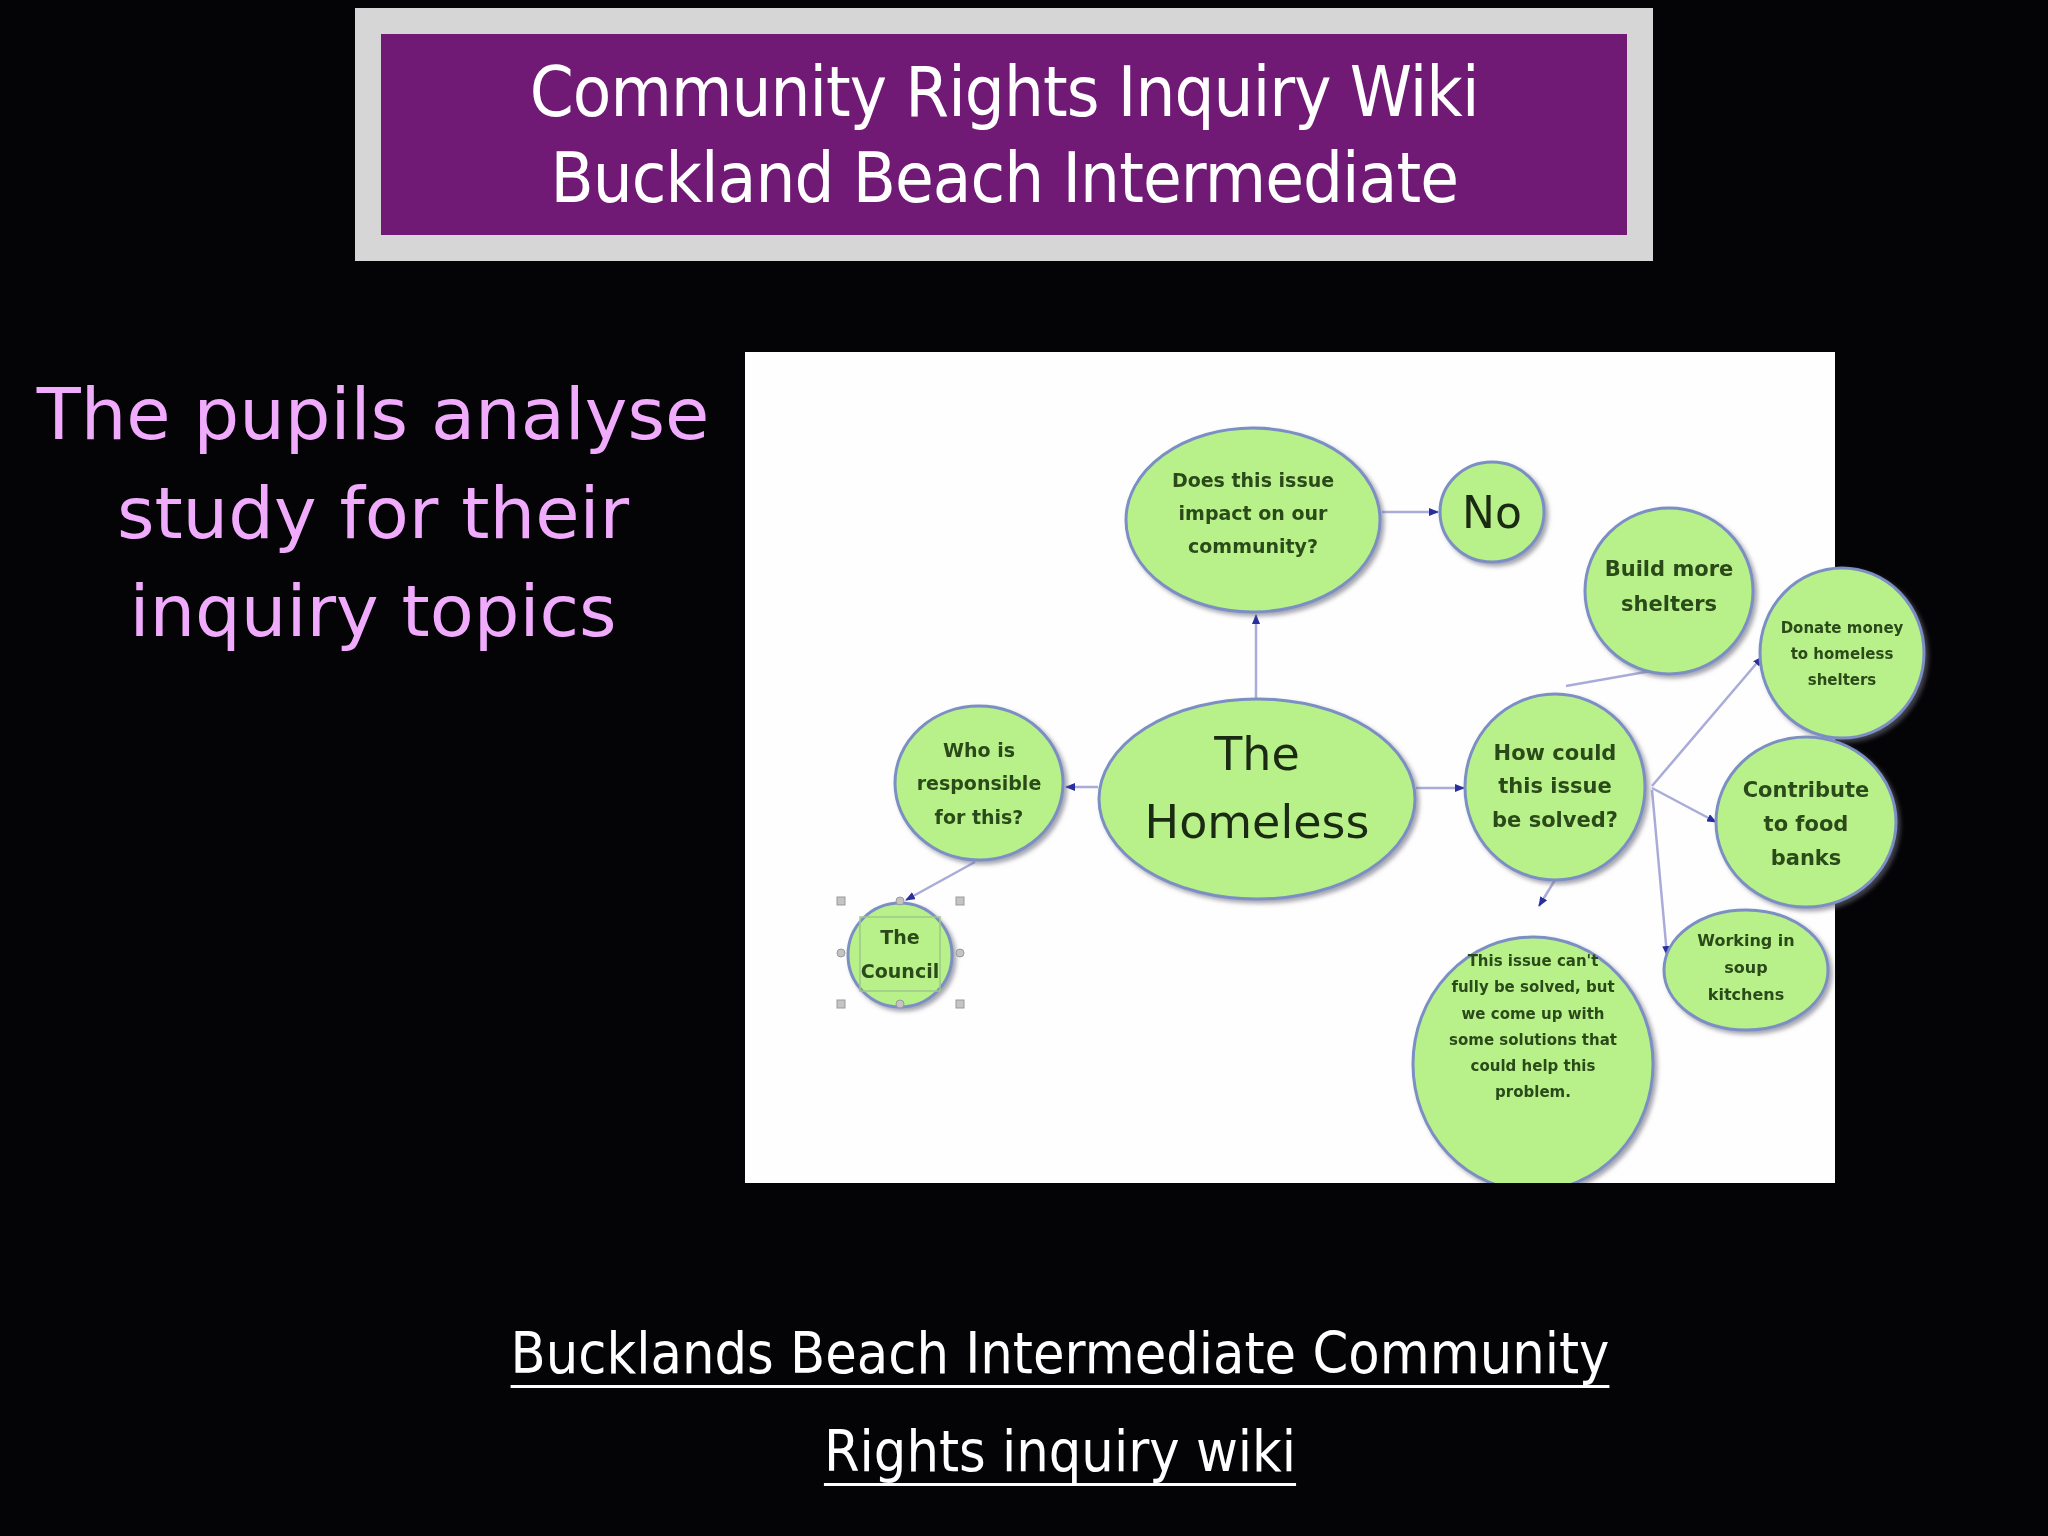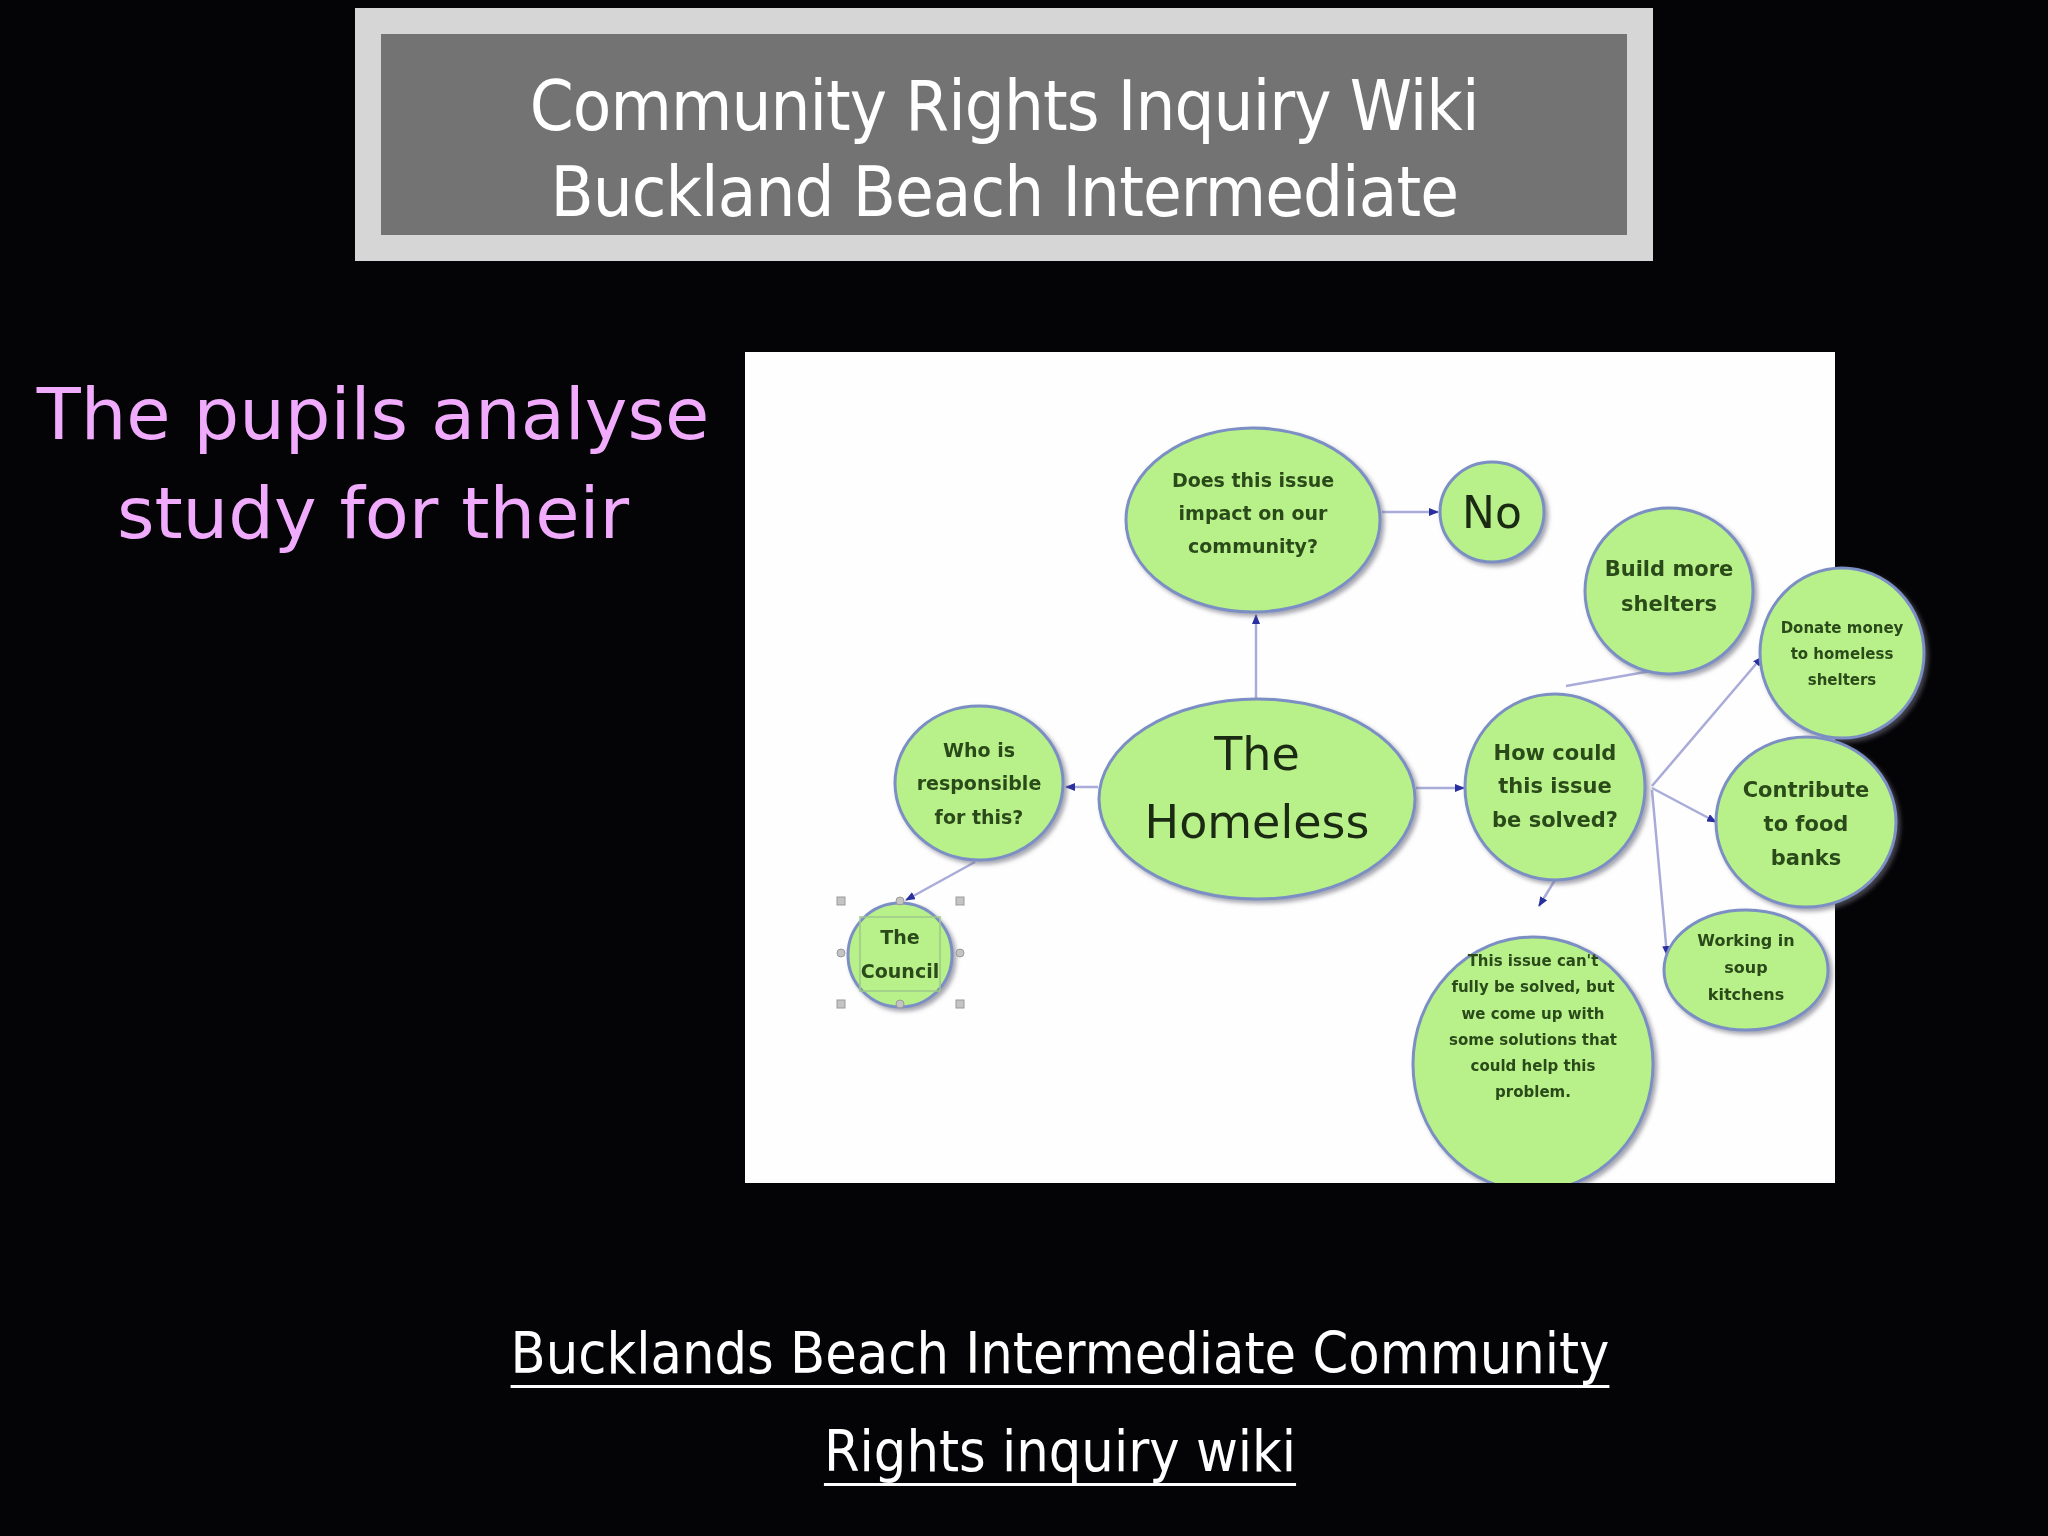--- a/index.html
+++ b/index.html
@@ -7,22 +7,22 @@
     width: 2048px; height: 1536px; background: #040305;
     position: relative; overflow: hidden;
     font-family: "Liberation Sans", "DejaVu Sans", sans-serif;
   }
   .title-frame {
     position: absolute; left: 355px; top: 8px; width: 1298px; height: 253px;
     background: #d6d6d6; box-sizing: border-box;
   }
   .title-inner {
     position: absolute; left: 26px; top: 26px; right: 26px; bottom: 26px;
-    background: #737373; display: flex; flex-direction: column;
-    align-items: center; justify-content: flex-end;
+    background: #701a75; display: flex; flex-direction: column;
+    align-items: center; justify-content: center;
   }
   .title-line {
     color: #ffffff; font-size: 70px; line-height: 86px; letter-spacing: -1px;
     white-space: nowrap; font-family: "DejaVu Sans", sans-serif;
     transform: scaleX(0.9);
   }
   .left-text {
     position: absolute; left: 20px; top: 365px; width: 706px;
     color: #f0abfc; text-align: center;
     font-family: "DejaVu Sans", sans-serif; font-size: 72px; line-height: 98.5px;
@@ -52,20 +52,21 @@
 <div class="title-frame">
   <div class="title-inner">
     <div class="title-line">Community Rights Inquiry Wiki</div>
     <div class="title-line">Buckland Beach Intermediate</div>
   </div>
 </div>
 
 <div class="left-text">
   <span>The pupils analyse</span>
   <span>study for their</span>
+  <span>inquiry topics</span>
 </div>
 
 <div class="diagram">
   <svg width="1242" height="831" viewBox="745 352 1242 831" xmlns="http://www.w3.org/2000/svg">
     <defs>
       <marker id="arr" markerWidth="10" markerHeight="8" refX="9" refY="4" orient="auto" markerUnits="userSpaceOnUse">
         <path d="M0,0 L10,4 L0,8 z" fill="#2a2fa0"></path>
       </marker>
       <filter id="sh" x="-10%" y="-10%" width="125%" height="125%">
         <feDropShadow dx="3" dy="3" stdDeviation="2" flood-color="#6a6a7a" flood-opacity="0.6"></feDropShadow>

